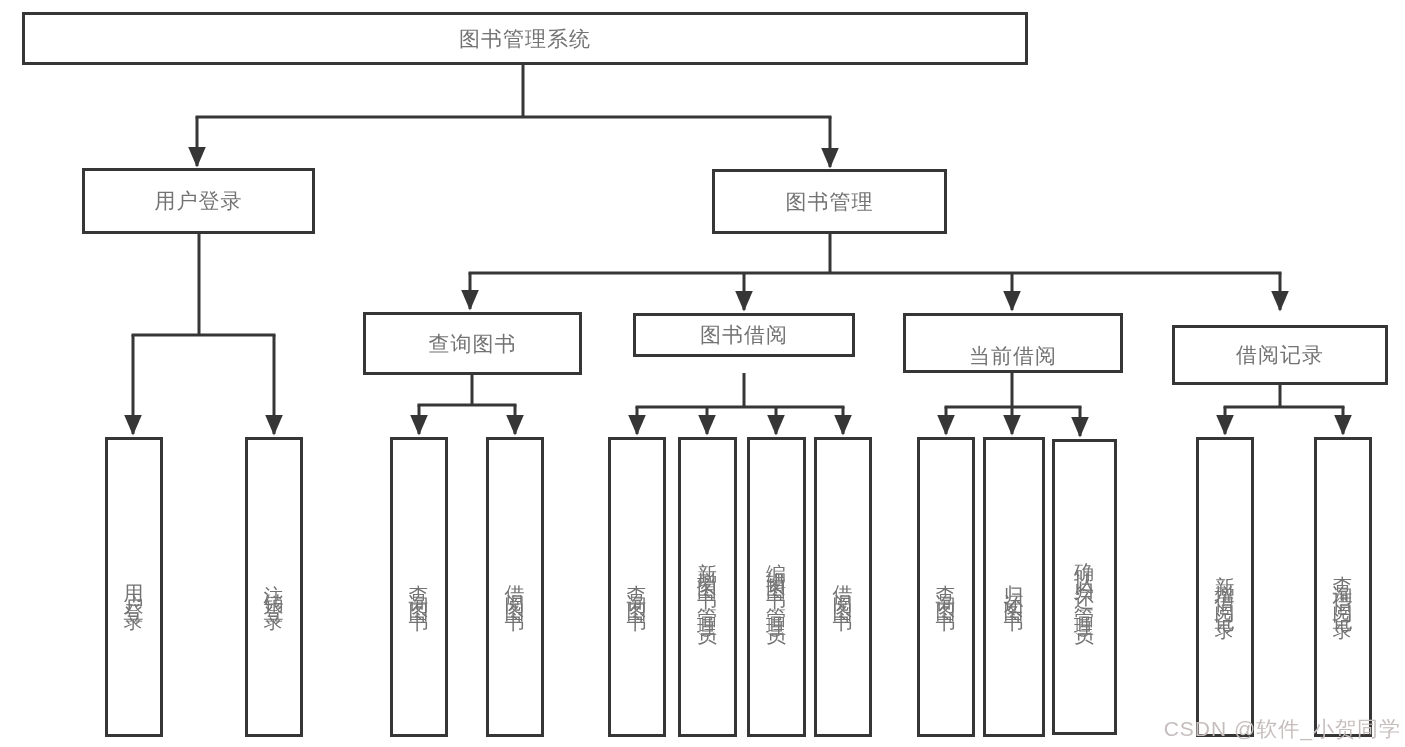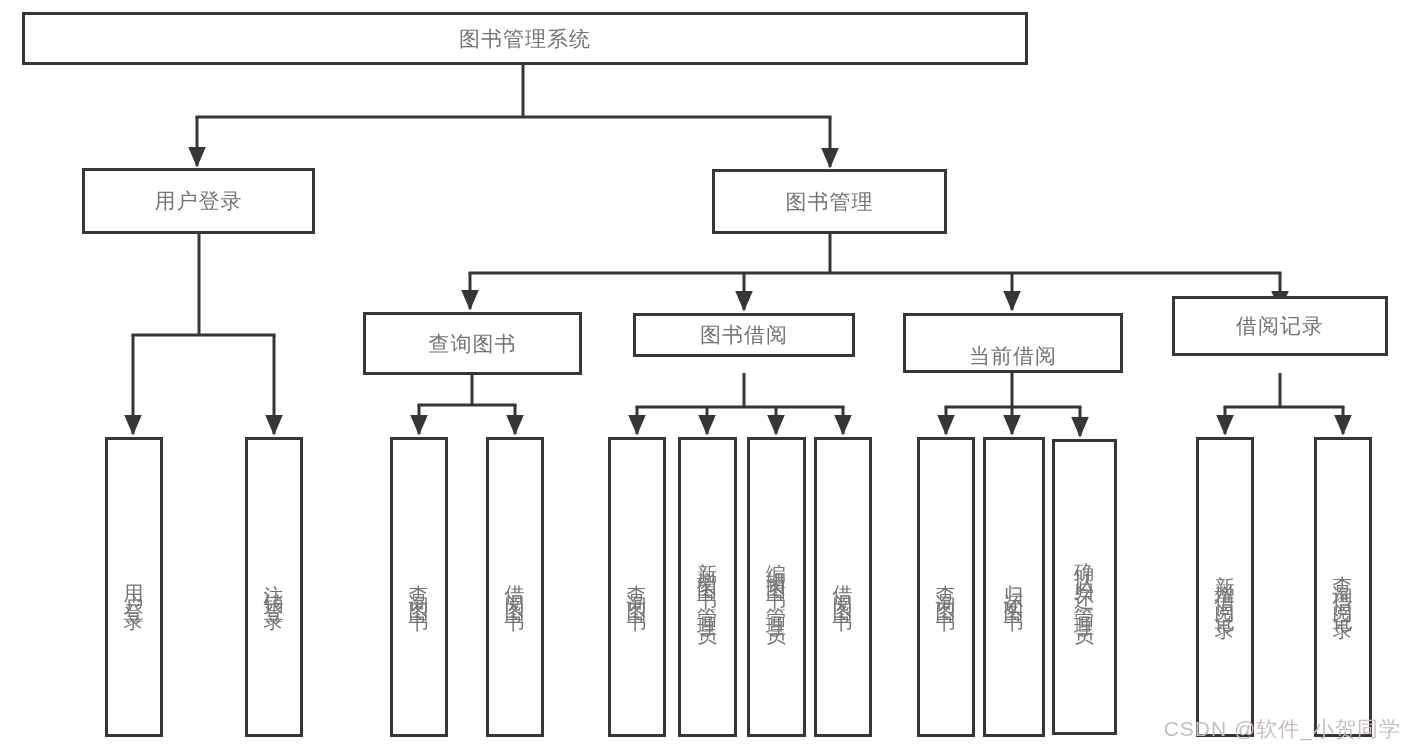--- a/index.html
+++ b/index.html
@@ -89,21 +89,21 @@
 
   <div class="box h" style="left:363px; top:312px; width:219px; height:63px;">
     <span>查询图书</span>
   </div>
   <div class="box h" style="left:633px; top:313px; width:222px; height:44px;">
     <span>图书借阅</span>
   </div>
   <div class="box h" style="left:903px; top:313px; width:220px; height:60px;align-items:flex-end;">
     <span>当前借阅</span>
   </div>
-  <div class="box h" style="left:1172px; top:296px; width:216px; height:60px;">
+  <div class="box h" style="left:1172px; top:325px; width:216px; height:60px;">
     <span>借阅记录</span>
   </div>
 
   <div class="box v" style="left:105px; top:437px; width:58px; height:300px;">
     <span>用户登录</span>
   </div>
   <div class="box v" style="left:245px; top:437px; width:58px; height:300px;">
     <span>注销登录</span>
   </div>
 

